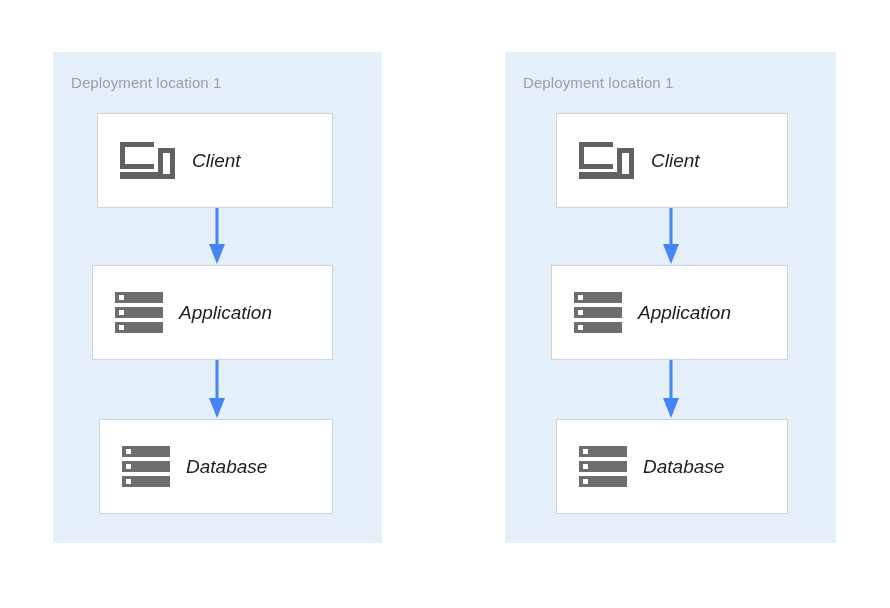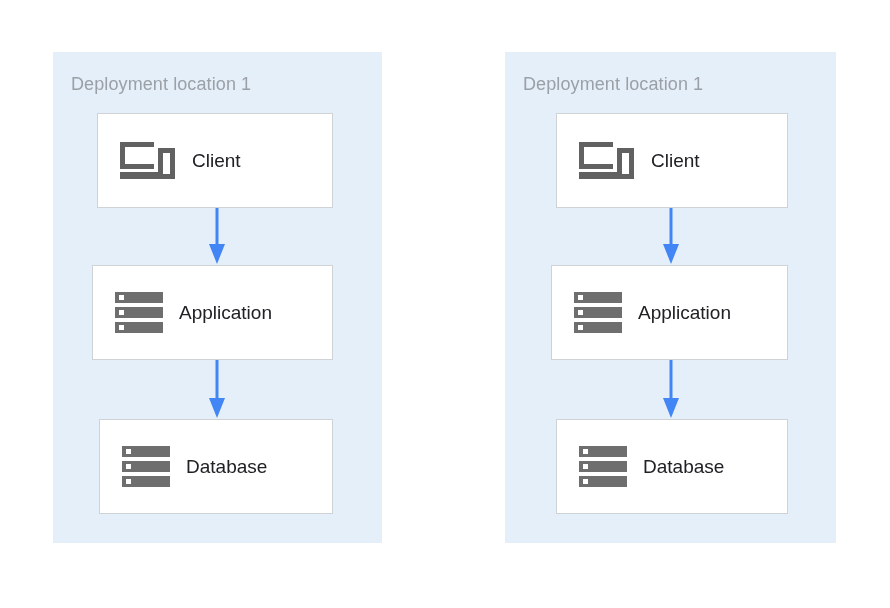--- a/index.html
+++ b/index.html
@@ -22,33 +22,34 @@
   }
   .panel {
     position: absolute;
     background: #e5effa;
     box-sizing: border-box;
   }
   .panel-title {
     position: absolute;
     left: 18px;
     top: 22px;
-    font-size: 18px;
+    font-size: 15px;
     color: #9aa0a6;
     letter-spacing: 0.1px;
     white-space: nowrap;
   }
   .node {
     position: absolute;
     background: #ffffff;
     border: 1px solid #d0d3d6;
     box-sizing: border-box;
     display: flex;
     align-items: center;
     padding-left: 22px;
+    font-style: italic;
   }
   .node-icon {
     flex: 0 0 auto;
     width: 54px;
     height: 48px;
     position: relative;
     margin-right: 16px;
   }
   .node-label {
     font-size: 19px;

